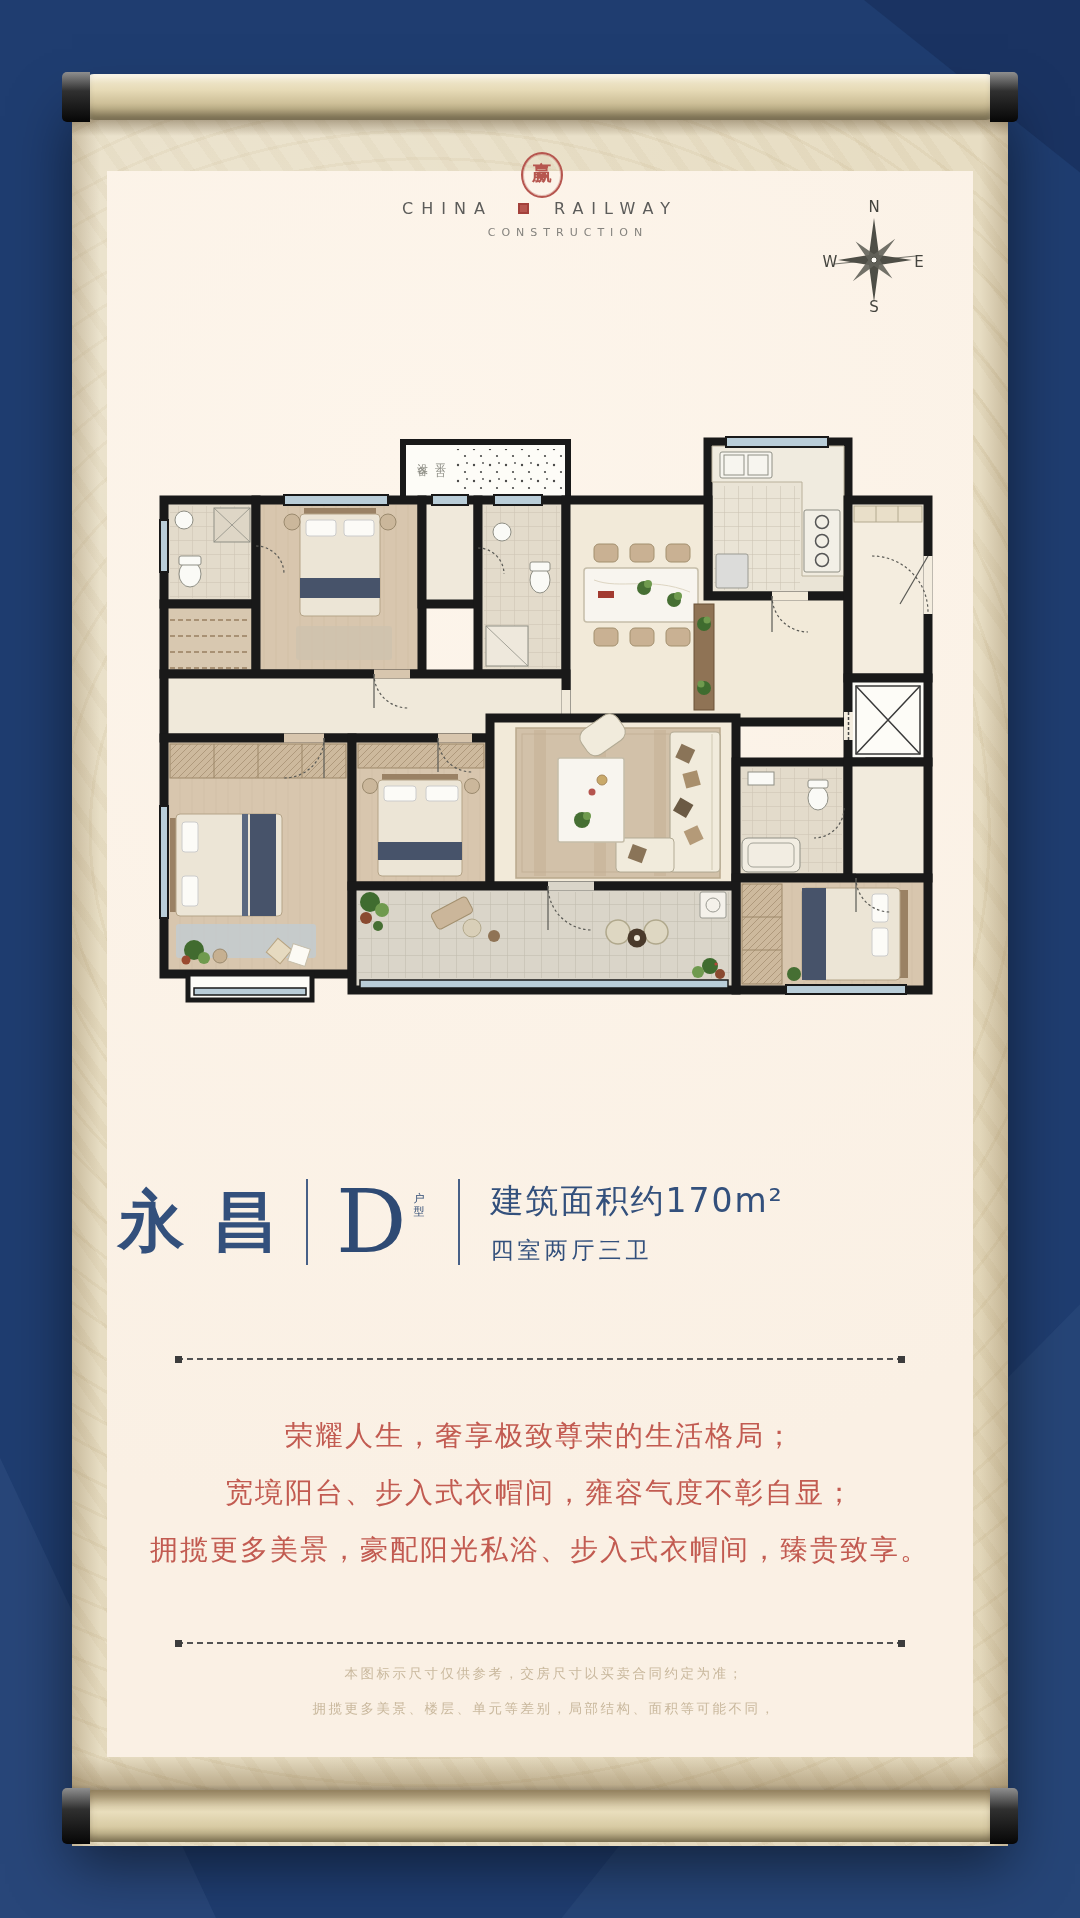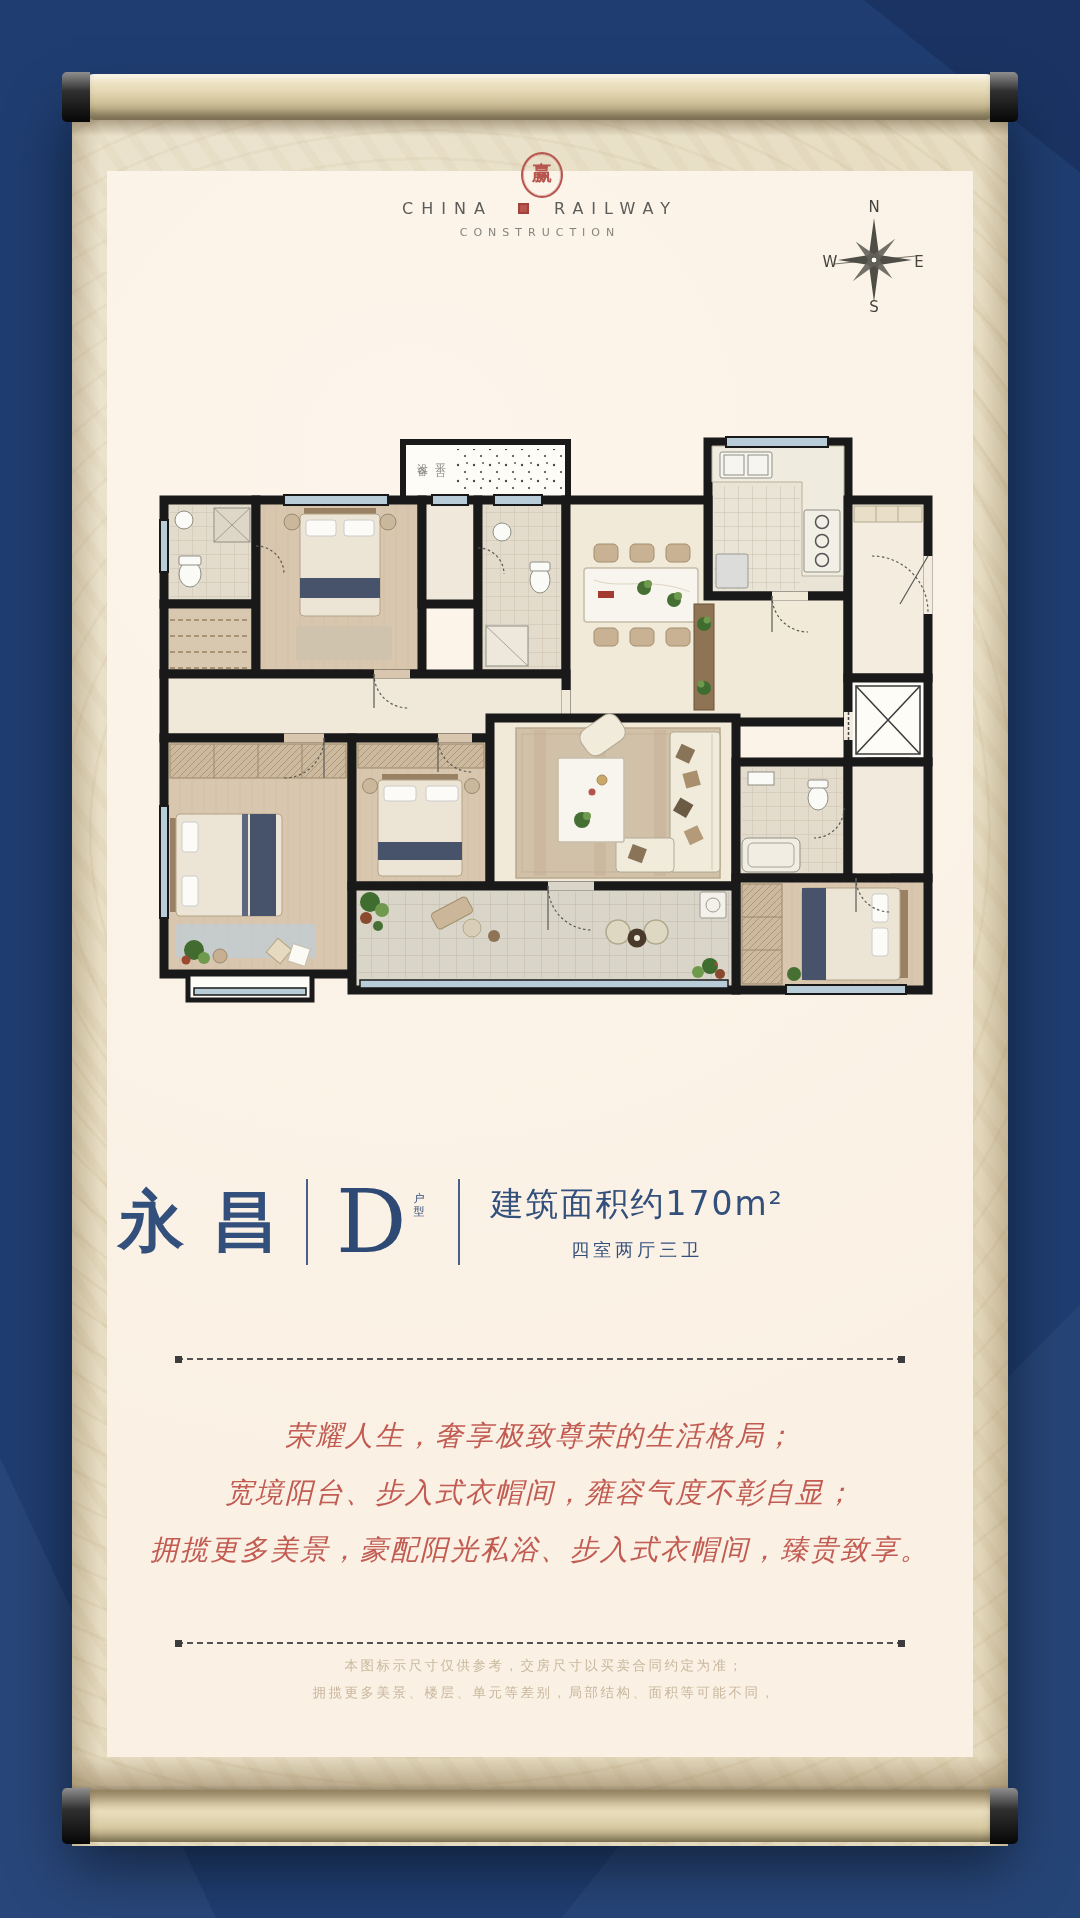--- a/index.html
+++ b/index.html
@@ -39,44 +39,44 @@
   .panel{left:107px;top:171px;width:866px;height:1586px;
     background:radial-gradient(circle at 35% 18%, #fdf5eb, #faf0e4 75%);}
   
   .seal{left:521px;top:152px;width:38px;height:42px;border:2.5px solid #b6564f;
     border-radius:50%;color:#b6564f;font-size:20px;line-height:38px;text-align:center;
     font-weight:bold;box-shadow:inset 0 0 0 1px rgba(182,86,79,.35);}
   .logo1{left:107px;top:199px;width:866px;display:flex;justify-content:center;align-items:center;
     gap:25px;color:#5c5c5a;font-size:16px;letter-spacing:8px;}
   .logo-square{width:11px;height:11px;background:#b6564f;box-shadow:inset 0 0 0 2px rgba(140,40,35,.45);}
   .logo2{left:107px;top:226px;width:866px;text-align:center;color:#85837e;
-    font-size:11px;letter-spacing:6px;}
+    font-size:11px;letter-spacing:6px;padding-left:28px;}
   
   .title-row{left:107px;top:1160px;width:688px;height:124px;display:flex;
     justify-content:center;align-items:center;color:#33507c;}
   .t-name{font-family:"DejaVu Serif",serif;font-size:66px;font-weight:600;
     letter-spacing:.42em;margin-right:-0.42em;}
   .t-div{width:2px;height:86px;background:#33507c;opacity:.9;margin:0 28px;}
   .t-letter{font-family:"DejaVu Serif",serif;font-size:88px;line-height:1;color:#2e4a74;}
   .t-suffix{display:inline-block;width:17px;font-size:11px;line-height:1.2;
     word-break:break-all;margin:-34px 0 0 7px;color:#2e4a74;}
   .t-div2{width:2px;height:86px;background:#33507c;opacity:.9;margin:0 30px 0 28px;}
   .t-area{font-size:33px;letter-spacing:2px;}
-  .t-layout{font-size:18px;letter-spacing:4px;margin-top:11px;text-align:center;}
+  .t-layout{font-size:23px;letter-spacing:4px;margin-top:11px;}
   
   .rule{position:absolute;left:177px;width:726px;height:0;border-top:2px dashed #535353;}
   .rule::before,.rule::after{content:"";position:absolute;width:7px;height:7px;background:#3c3c3c;top:-4.5px;}
   .rule::before{left:-2px;} .rule::after{right:-2px;}
   .rule1{top:1358px;} .rule2{top:1642px;}
   .desc{left:107px;top:1407px;width:866px;text-align:center;color:#c25b51;
     font-size:28px;letter-spacing:2px;font-weight:500;}
-  .desc p{margin:0;line-height:57px;font-style:italic;}
+  .desc p{margin:0;line-height:57px;}
   .disc{left:107px;top:1652px;width:866px;text-align:center;color:#c9b89d;
     font-size:13.5px;letter-spacing:2.5px;line-height:27px;}
-  .disc p{margin:0;padding-left:9px;}
+  .disc p{margin:8px;padding-left:9px;}
   svg text{font-family:"DejaVu Sans",sans-serif;}
   .vtext{writing-mode:vertical-rl;}
 </style>
 </head>
 <body>
 
 <div class="canvas">
 
   <div class="poly poly1"></div>
   <div class="poly poly2"></div>

